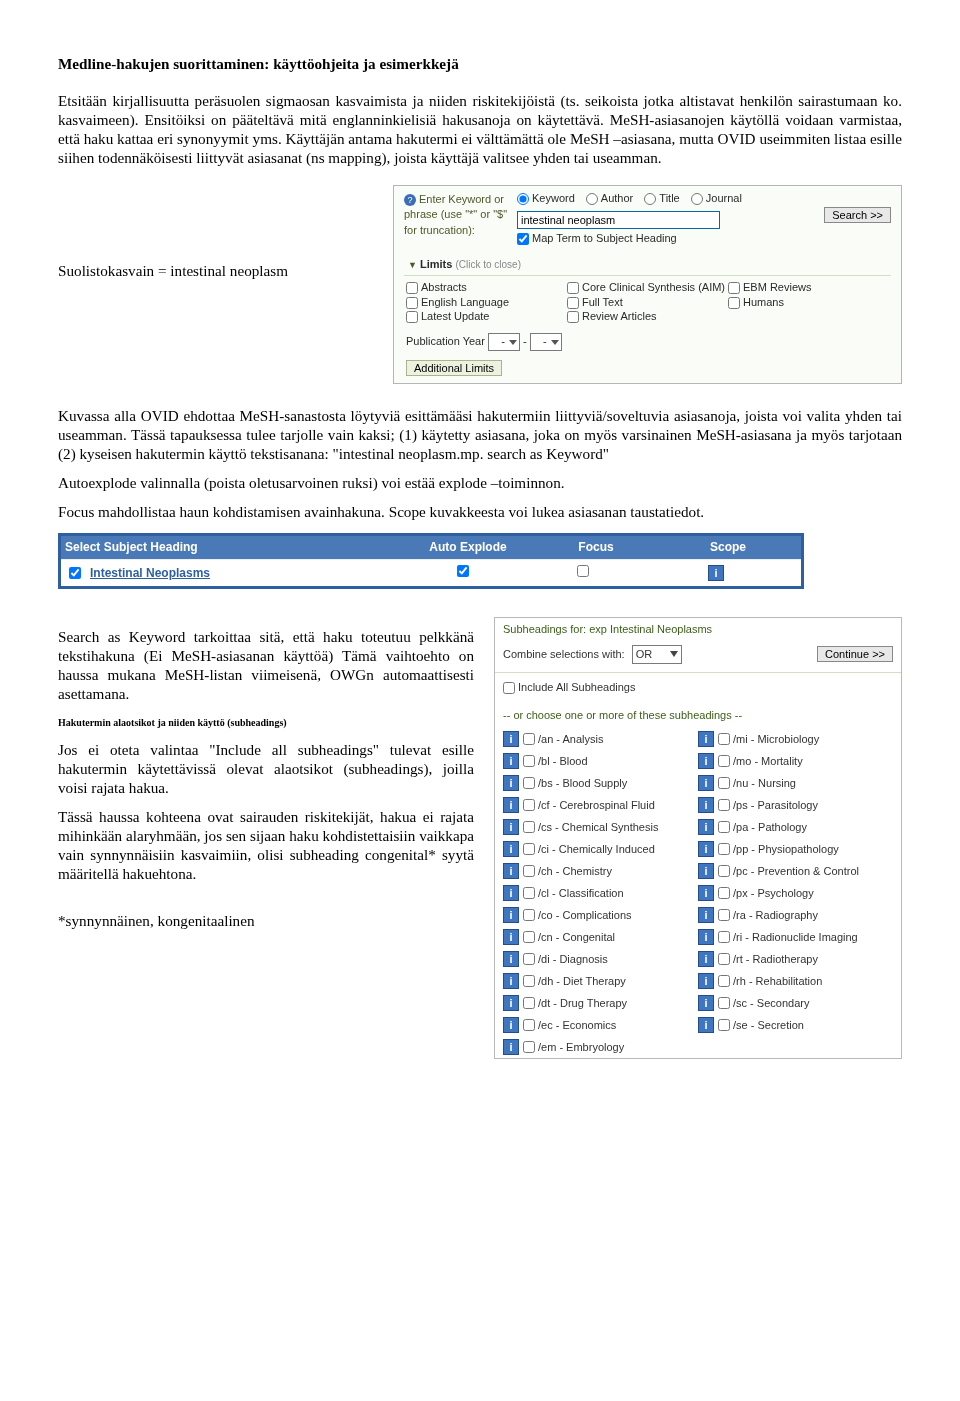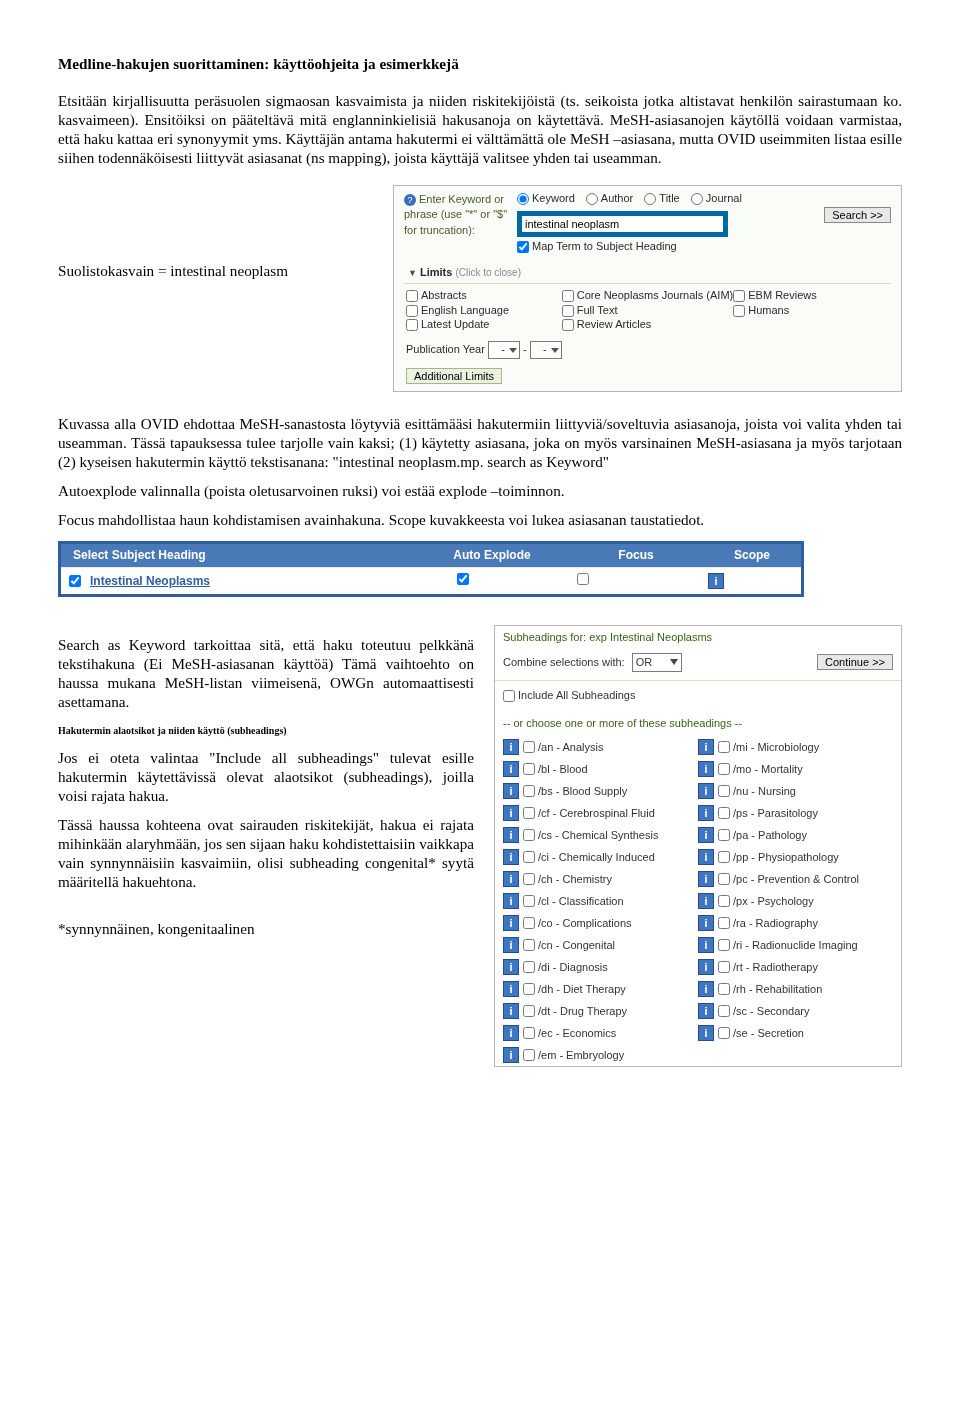--- a/index.html
+++ b/index.html
@@ -27,40 +27,40 @@
     font-family: Verdana, Geneva, sans-serif; font-size: 11px;
     color: #2a2a2a;
     padding: 6px 10px 0 10px;
     position: relative;
   }
   .srow { display: flex; align-items: flex-start; }
   .srow .lbl { width: 113px; color: #4b5a2a; line-height: 1.4; }
   .srow .lbl .q { display:inline-block; width:12px; height:12px; border-radius:50%; background:#3b6db8; color:#fff; font-size:9px; text-align:center; line-height:12px; margin-right:3px; }
   .srow .mid { flex: 1; }
   .srow .rad { display:inline-flex; align-items:center; margin-right:8px; white-space:nowrap; }
-  .srow input[type=text] { width: 195px; height:16px; border:5px solid #0369a1; font-size:11px; padding:0 3px; }
+  .srow input[type=text] { width: 195px; height:16px; border:1px solid #0369a1; font-size:11px; padding:0 3px; }
   .srow .chk { display:inline-flex; align-items:flex-end; margin-top:3px; }
   .btn { background:#e8e8e8; border:1px solid #888; font-size:11px; padding:1px 7px; cursor:pointer; font-family:inherit; }
   .limits-hdr { margin-top:6px; padding:3px 4px; border-bottom:1px solid #d4dfc2; font-weight:bold; }
   .limits-hdr .tri { font-size:9px; margin-right:3px; color:#4b5a2a; }
   .limits-hdr .hint { font-weight:normal; color:#888; font-size:10px; }
   .limits-grid { display:flex; padding:4px 2px 6px 2px; }
   .limits-grid .col { flex:1; }
   .limits-grid label { display:flex; align-items:center; margin:1px 0; white-space:nowrap; }
   .pubyear { display:flex; align-items:center; padding:2px 2px 6px 2px; }
   .pubyear .sel { width:28px; height:16px; border:1px solid #7a7a7a; background:#fff; margin:0 3px; display:inline-flex; align-items:center; justify-content:flex-end; padding-right:2px; }
   .pubyear .sel .arr { border-left:4px solid transparent; border-right:4px solid transparent; border-top:5px solid #555; margin-left:4px; }
   .add-lim { margin:0 -10px; padding:3px 12px 7px 12px; display:flex; justify-content:flex-start; }
   .add-lim .btn { border:1px solid #a6b68a; background:#edf2e0; }
   input[type=checkbox], input[type=radio]{ margin:0 3px 0 0; width:12px; height:12px; }
 
   
   .sh-table { border:3px solid #2e5fa1; width:740px; margin:12px 0 28px 0; font-family: Verdana, sans-serif; font-size:12px; }
   .sh-table .hdr { background:#4a79b7; color:#fff; display:flex; font-weight:bold; font-size:12px; }
-  .sh-table .hdr div { padding:4px 12px; }
+  .sh-table .hdr div { padding:4px 4px; }
   .sh-table .hdr .c1 { width:330px; }
   .sh-table .hdr .c2 { width:130px; text-align:center; }
   .sh-table .hdr .c3 { width:110px; text-align:center; }
   .sh-table .hdr .c4 { flex:1; text-align:center; }
   .sh-table .row { display:flex; padding:5px 8px; align-items:center; border-top:1px solid #eee; }
   .sh-table .row .c1 { width:330px; display:flex; align-items:center;text-decoration:underline; }
   .sh-table .row .c2 { width:130px; text-align:center; }
   .sh-table .row .c3 { width:110px; text-align:center; }
   .sh-table .row .c4 { flex:1; text-align:center; }
   .sh-table .link { color:#2e5fa1; text-decoration:underline; }
@@ -150,21 +150,21 @@
             <span>English Language</span>
           </label>
         <label>
             <input type="checkbox" style="">
             <span>Latest Update</span>
           </label>
       </div>
       <div class="col">
         <label>
             <input type="checkbox" style="">
-            <span>Core Neoplasms Journals (AIM)</span>
+            <span>Core Clinical Synthesis (AIM)</span>
           </label>
         <label>
             <input type="checkbox" style="">
             <span>Full Text</span>
           </label>
         <label>
             <input type="checkbox" style="">
             <span>Review Articles</span>
           </label>
       </div>

